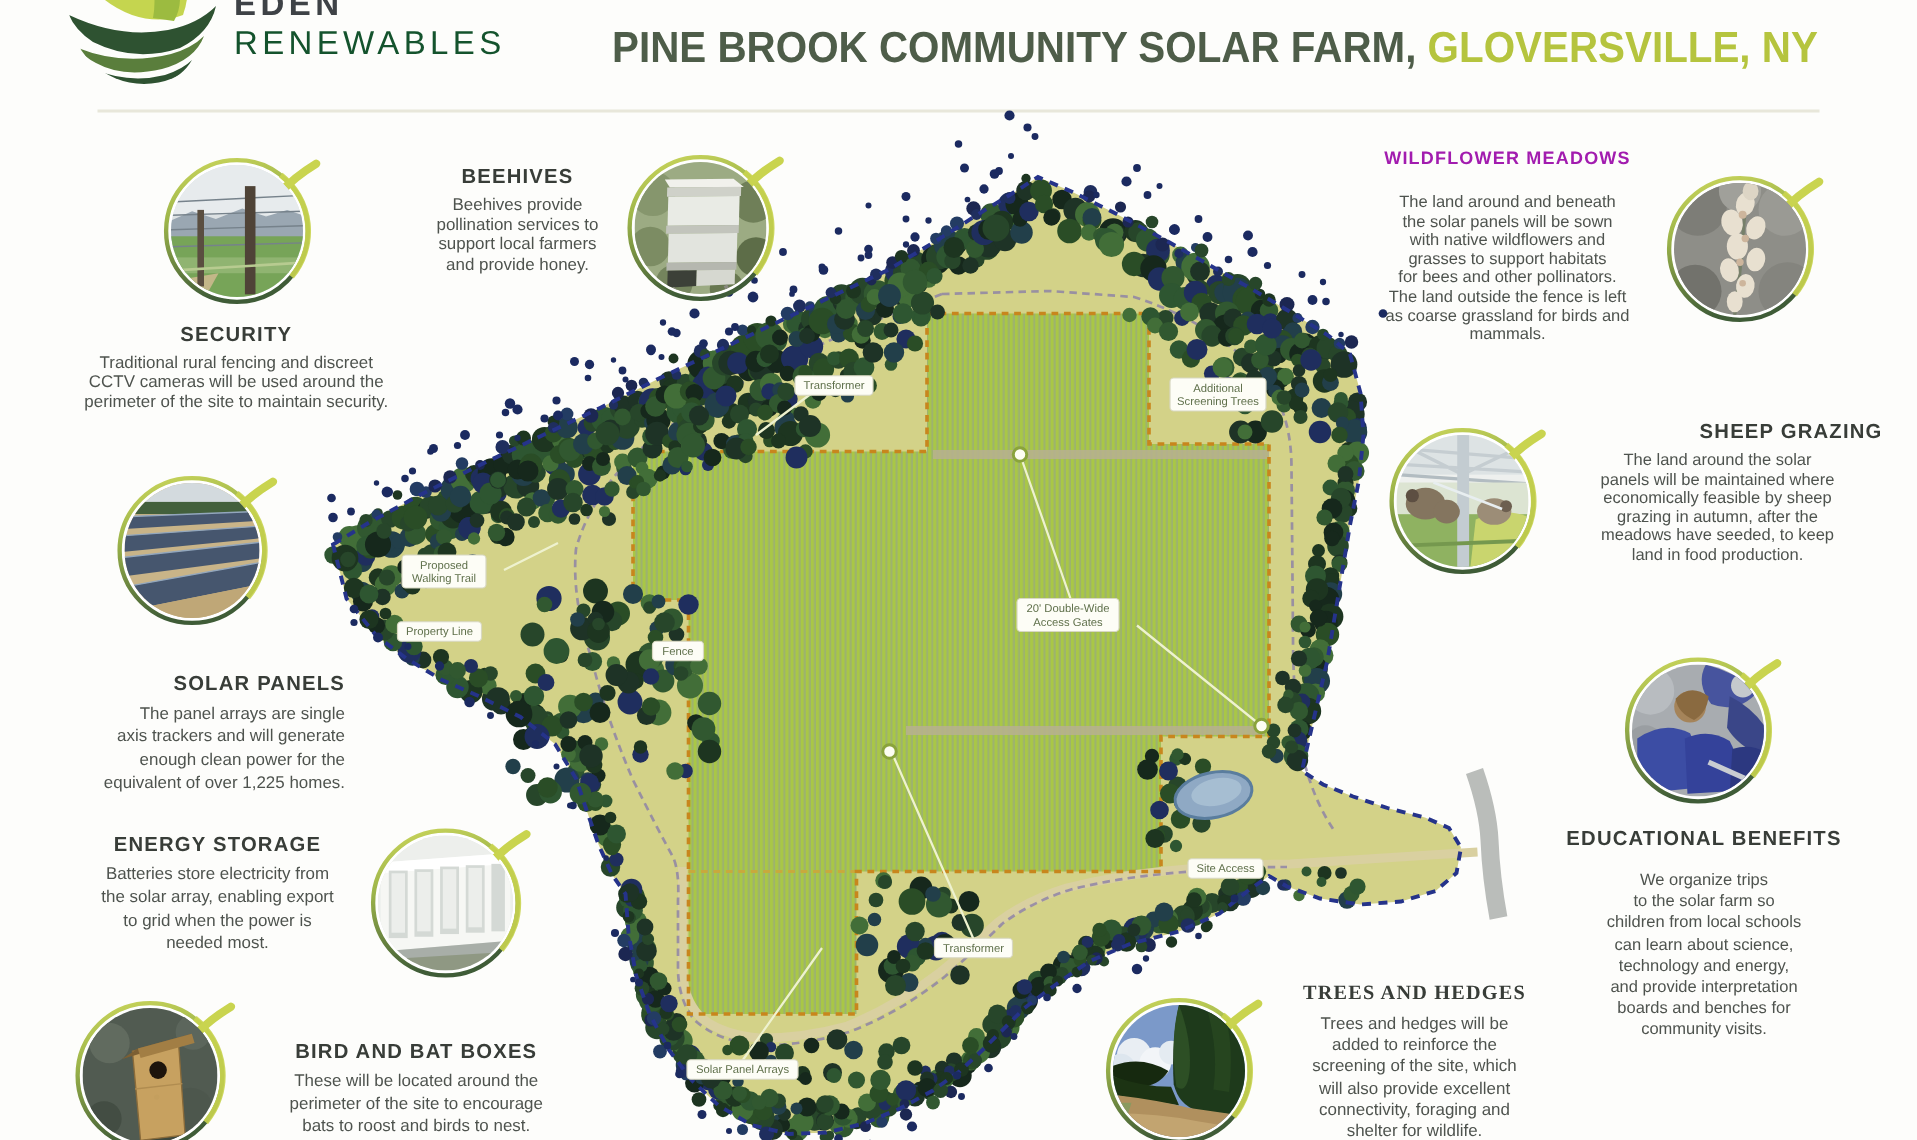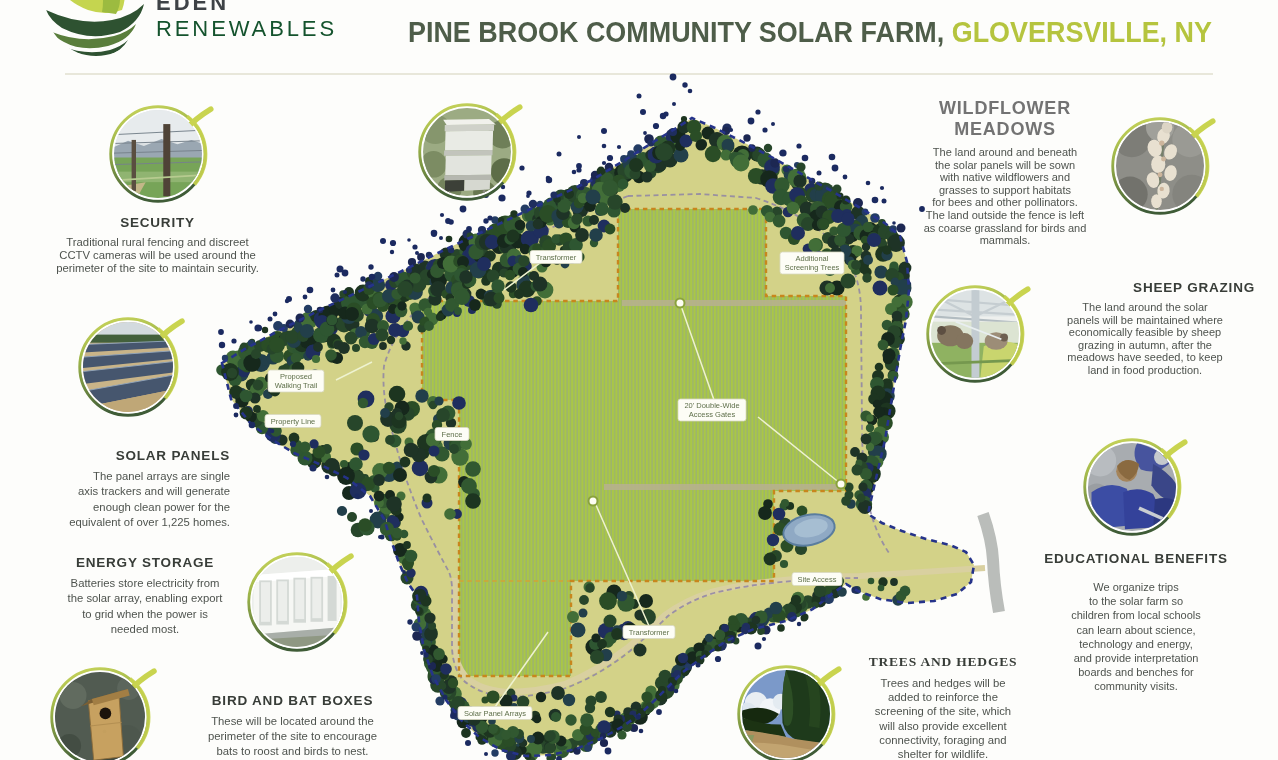--- a/index.html
+++ b/index.html
@@ -1443,38 +1443,42 @@
         <rect x="623.0" y="625.5" width="52" height="13" rx="2.5" fill="#fdfdf6" stroke="#d8d8c2" stroke-width="0.8"></rect>
         <text x="649" y="634.6" font-size="7.5" fill="#5f704b" text-anchor="middle" font-family="Liberation Sans, sans-serif">Transformer</text>
       </g>
 
 <g>
         <rect x="458.0" y="706.5" width="74" height="13" rx="2.5" fill="#fdfdf6" stroke="#d8d8c2" stroke-width="0.8"></rect>
         <text x="495" y="715.6" font-size="7.5" fill="#5f704b" text-anchor="middle" font-family="Liberation Sans, sans-serif">Solar Panel Arrays</text>
       </g>
 </svg>
 
+<div style="position:absolute;left:255px;top:110px;width:180px;text-align:center;">
+<div style="font-size:13.5px;font-weight:bold;color:#383d38;letter-spacing:0.8px;margin-bottom:6px;">BEEHIVES</div>
+<div style="font-size:11.3px;color:#4e534e;line-height:13.2px;">Beehives provide<br>pollination services to<br>support local farmers<br>and provide honey.</div>
+</div>
 <div style="position:absolute;left:40px;top:215px;width:235px;text-align:center;">
 <div style="font-size:13.5px;font-weight:bold;color:#383d38;letter-spacing:0.8px;margin-bottom:6px;">SECURITY</div>
 <div style="font-size:11.3px;color:#4e534e;line-height:13.2px;">Traditional rural fencing and discreet<br>CCTV cameras will be used around the<br>perimeter of the site to maintain security.</div>
 </div>
 <div style="position:absolute;left:35px;top:428px;width:195px;text-align:right;margin-top:20px;">
 <div style="font-size:13.5px;font-weight:bold;color:#383d38;letter-spacing:0.8px;margin-bottom:6px;">SOLAR PANELS</div>
 <div style="font-size:11.3px;color:#4e534e;line-height:15.4px;">The panel arrays are single<br>axis trackers and will generate<br>enough clean power for the<br>equivalent of over 1,225 homes.</div>
 </div>
 <div style="position:absolute;left:45px;top:555px;width:200px;text-align:center;">
 <div style="font-size:13.5px;font-weight:bold;color:#383d38;letter-spacing:0.8px;margin-bottom:6px;">ENERGY STORAGE</div>
 <div style="font-size:11.3px;color:#4e534e;line-height:15.4px;">Batteries store electricity from<br>the solar array, enabling export<br>to grid when the power is<br>needed most.</div>
 </div>
-<div style="position:absolute;left:180px;top:693px;width:225px;text-align:center;">
+<div style="position:absolute;left:165px;top:693px;width:225px;text-align:center;">
 <div style="font-size:13.5px;font-weight:bold;color:#383d38;letter-spacing:0.8px;margin-bottom:6px;">BIRD AND BAT BOXES</div>
 <div style="font-size:11.3px;color:#4e534e;line-height:15px;">These will be located around the<br>perimeter of the site to encourage<br>bats to roost and birds to nest.</div>
 </div>
 <div style="position:absolute;left:905px;top:98px;width:200px;text-align:center;">
-<div style="font-size:18px;font-weight:bold;color:#737373;letter-spacing:0.8px;margin-bottom:6px;">WILDFLOWER MEADOWS</div>
+<div style="font-size:12px;font-weight:bold;color:#a21caf;letter-spacing:0.8px;margin-bottom:17px;">WILDFLOWER MEADOWS</div>
 <div style="font-size:11px;color:#4e534e;line-height:12.6px;">The land around and beneath<br>the solar panels will be sown<br>with native wildflowers and<br>grasses to support habitats<br>for bees and other pollinators.<br>The land outside the fence is left<br>as coarse grassland for birds and<br>mammals.</div>
 </div>
 <div style="position:absolute;left:1035px;top:280px;width:220px;text-align:center;">
 <div style="font-size:13.5px;font-weight:bold;color:#383d38;letter-spacing:0.8px;margin-bottom:6px;text-align:right;">SHEEP GRAZING</div>
 <div style="font-size:11px;color:#4e534e;line-height:12.6px;">The land around the solar<br>panels will be maintained where<br>economically feasible by sheep<br>grazing in autumn, after the<br>meadows have seeded, to keep<br>land in food production.</div>
 </div>
 <div style="position:absolute;left:1025px;top:551px;width:222px;text-align:center;">
 <div style="font-size:13.5px;font-weight:bold;color:#383d38;letter-spacing:0.8px;margin-bottom:14px;">EDUCATIONAL BENEFITS</div>
 <div style="font-size:11px;color:#4e534e;line-height:14.2px;">We organize trips<br>to the solar farm so<br>children from local schools<br>can learn about science,<br>technology and energy,<br>and provide interpretation<br>boards and benches for<br>community visits.</div>
 </div>

